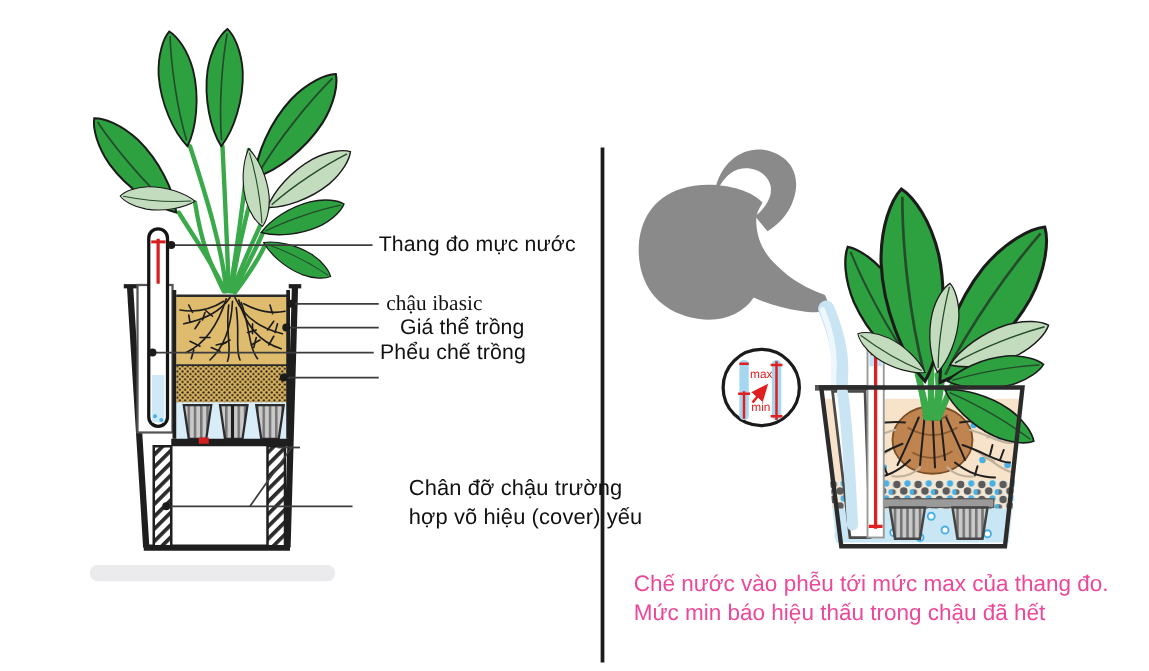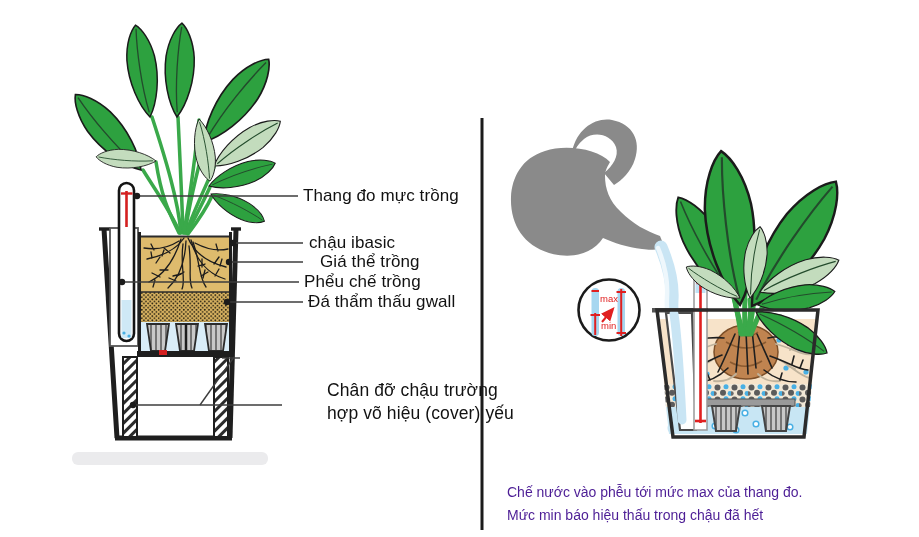--- a/index.html
+++ b/index.html
@@ -7,21 +7,21 @@
     position:relative;width:919px;height:537px;background:#fff;overflow:hidden;
     font-family:"Liberation Sans",sans-serif;
   }
   svg{position:absolute;left:0;top:0;}
   .label{
     position:absolute;color:#111;font-size:17px;line-height:20px;white-space:nowrap;
     letter-spacing:.1px;
   }
   .label-two-line{line-height:23px;font-size:17.5px;margin-left:40px;}
   .caption{
-    position:absolute;left:507px;top:481px;color:#4c1d95;font-size:14px;line-height:23px;
+    position:absolute;left:507px;top:456px;color:#ec4899;font-size:18px;line-height:23px;
     white-space:nowrap;
   }
   
   .leaf-dark{fill:#2da13f;stroke:#1b1b1b;stroke-width:1.6;vector-effect:non-scaling-stroke;}
   .leaf-light{fill:#c3dcbd;stroke:#1b1b1b;stroke-width:1.4;vector-effect:non-scaling-stroke;}
   .vein{fill:none;stroke:#234b2c;stroke-width:1.4;vector-effect:non-scaling-stroke;}
   .stem{fill:none;stroke:#3aa94a;stroke-linecap:round;}
   .leader{stroke:#3c3c3c;stroke-width:1.4;}
   .dot{fill:#1b1b1b;}
   .rootsL{fill:none;stroke:#1c1c1c;stroke-width:1.3;stroke-linecap:round;}
@@ -343,25 +343,24 @@
         <line x1="616.5" y1="292" x2="626" y2="292"></line>
         <line x1="616.5" y1="333" x2="626" y2="333"></line>
       </g>
       <line x1="602" y1="322" x2="612" y2="310" stroke="#e02020" stroke-width="2" marker-end="url(#arrowR)"></line>
       <text x="600" y="302" class="inset-text">max</text>
       <text x="601" y="329" class="inset-text">min</text>
     </g>
   </g>
 </svg>
 
-<div class="label" style="left:303px;top:186px;">Thang đo mực trồng</div>
-<div class="label" style="left:309px;top:233px;">chậu ibasic</div>
+<div class="label" style="left:303px;top:186px;">Thang đo mực nước</div>
+<div class="label" style="left:309px;top:233px;font-family:Liberation Serif, serif;">chậu ibasic</div>
 <div class="label" style="left:309px;top:252px;margin-left:11px;">Giá thể trồng</div>
 <div class="label" style="left:304px;top:272px;">Phểu chế trồng</div>
-<div class="label" style="left:308px;top:292px;">Đá thẩm thấu gwall</div>
 <div class="label label-two-line" style="left:287px;top:379px;">
   <div>Chân đỡ chậu trường</div>
   <div>hợp võ hiệu (cover) yếu</div>
 </div>
 
 <div class="caption">
   <div>Chế nước vào phễu tới mức max của thang đo.</div>
   <div>Mức min báo hiệu thấu trong chậu đã hết</div>
 </div>
 

